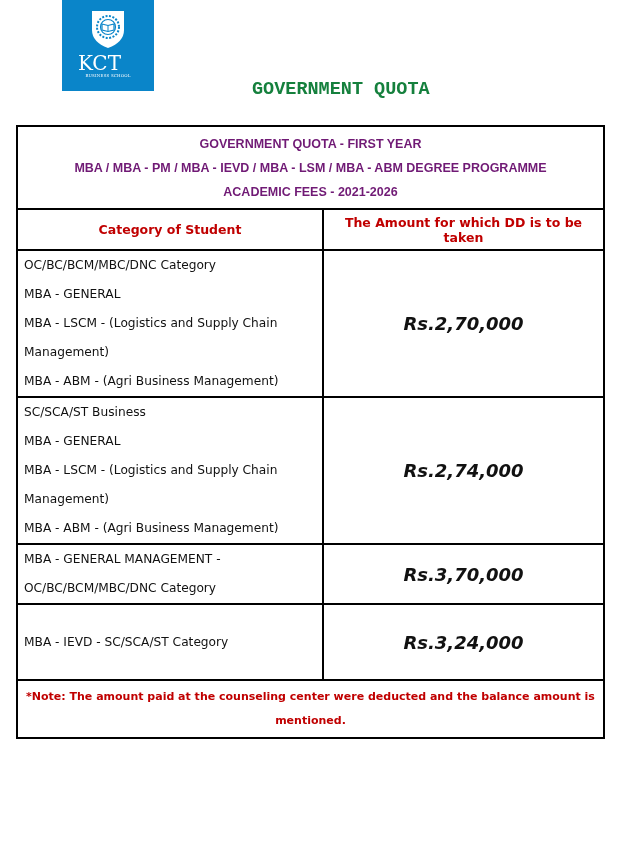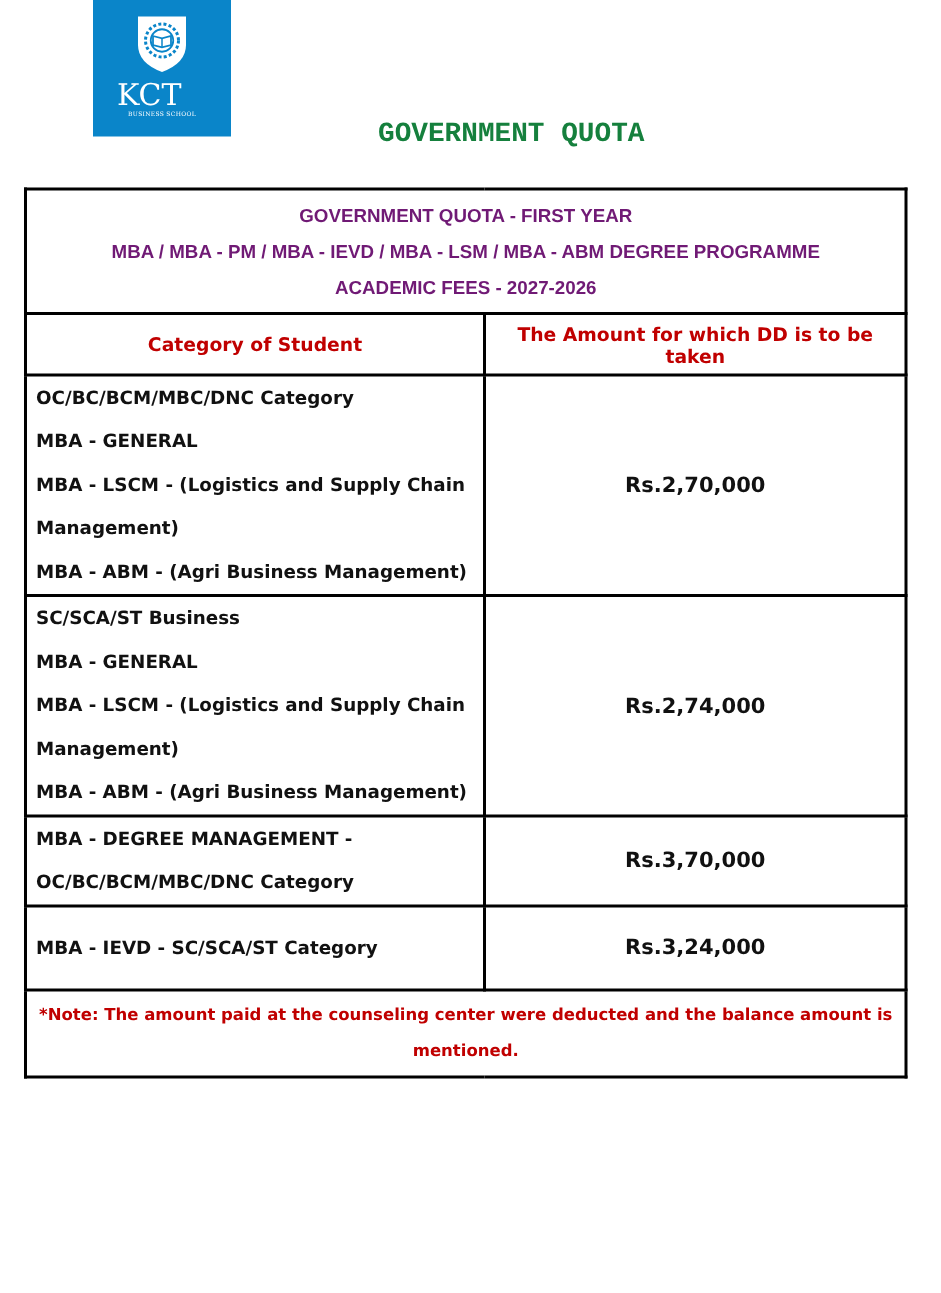--- a/index.html
+++ b/index.html
@@ -14,23 +14,23 @@
                 color: #fff; font-family: "DejaVu Serif", serif; font-size: 4px; letter-spacing: 0.2px; }
     .page-title { position: absolute; left: 252px; top: 35px; color: #15803d;
                   font-family: Liberation Mono, monospace; font-weight: bold; font-size: 18.5px; margin-top: 44px; }
 
     table.fees { position: absolute; left: 16px; top: 125px; width: 589px;
                  border-collapse: collapse; font-family: "DejaVu Sans", sans-serif; }
     table.fees td { border: 2px solid #000; padding: 0; }
     .hdr { height: 81px; text-align: center; color: #701a75;
            font-family: "Liberation Sans", sans-serif; font-weight: bold; font-size: 12.5px; line-height: 24px; }
     .colhead td { height: 39px; text-align: center; color: #c00000; font-weight: bold; font-size: 12.5px; }
-    .cat { width: 298px; padding-left: 6px !important; font-weight: bold; font-size: 12.2px;
+    .cat { width: 298px; padding-left: 6px !important; font-weight: normal; font-size: 12.2px;
            line-height: 29px; color: #111; vertical-align: middle; }
-    .amt { text-align: center; font-weight: bold; font-size: 14px; color: #111; vertical-align: middle; }
+    .amt { text-align: center; font-weight: bold; font-size: 18px; color: #111; vertical-align: middle; font-style: italic; }
     .cat div { white-space: nowrap; }
     .note { text-align: center; color: #c00000; font-weight: bold; font-size: 11px; line-height: 24px;
             padding: 4px 8px !important; }
   </style>
 </head>
 <body>
 
 <div class="logo">
   <svg width="40" height="42" viewBox="0 0 40 42">
     <path d="M4 3 L36 3 L36 22 Q36 34 20 40 Q4 34 4 22 Z" fill="#fff"></path>
@@ -44,21 +44,21 @@
 </div>
 
 <div class="page-title">GOVERNMENT QUOTA</div>
 
 <table class="fees">
   <tbody>
       <tr>
     <td class="hdr" colspan="2">
       <div>GOVERNMENT QUOTA - FIRST YEAR</div>
       <div>MBA / MBA - PM / MBA - IEVD / MBA - LSM / MBA - ABM DEGREE PROGRAMME</div>
-      <div>ACADEMIC FEES - 2027-2026</div>
+      <div>ACADEMIC FEES - 2021-2026</div>
     </td>
   </tr>
   <tr class="colhead">
     <td style="width:304px">Category of Student</td>
     <td>The Amount for which DD is to be taken</td>
   </tr>
   <tr style="height:146px">
     <td class="cat">
       <div>OC/BC/BCM/MBC/DNC Category</div>
       <div>MBA - GENERAL</div>
@@ -73,26 +73,26 @@
       <div>SC/SCA/ST Business</div>
       <div>MBA - GENERAL</div>
       <div>MBA - LSCM - (Logistics and Supply Chain</div>
       <div>Management)</div>
       <div>MBA - ABM - (Agri Business Management)</div>
     </td>
     <td class="amt">Rs.2,74,000</td>
   </tr>
   <tr style="height:59px">
     <td class="cat">
-      <div>MBA - DEGREE MANAGEMENT -</div>
+      <div>MBA - GENERAL MANAGEMENT -</div>
       <div>OC/BC/BCM/MBC/DNC Category</div>
     </td>
     <td class="amt">Rs.3,70,000</td>
   </tr>
-  <tr style="height:56px">
+  <tr style="height:76px">
     <td class="cat">
       <div>MBA - IEVD - SC/SCA/ST Category</div>
     </td>
     <td class="amt">Rs.3,24,000</td>
   </tr>
   <tr>
     <td class="note" colspan="2">*Note: The amount paid at the counseling center were deducted and the balance amount is mentioned.</td>
   </tr>
 </tbody>
   </table>

